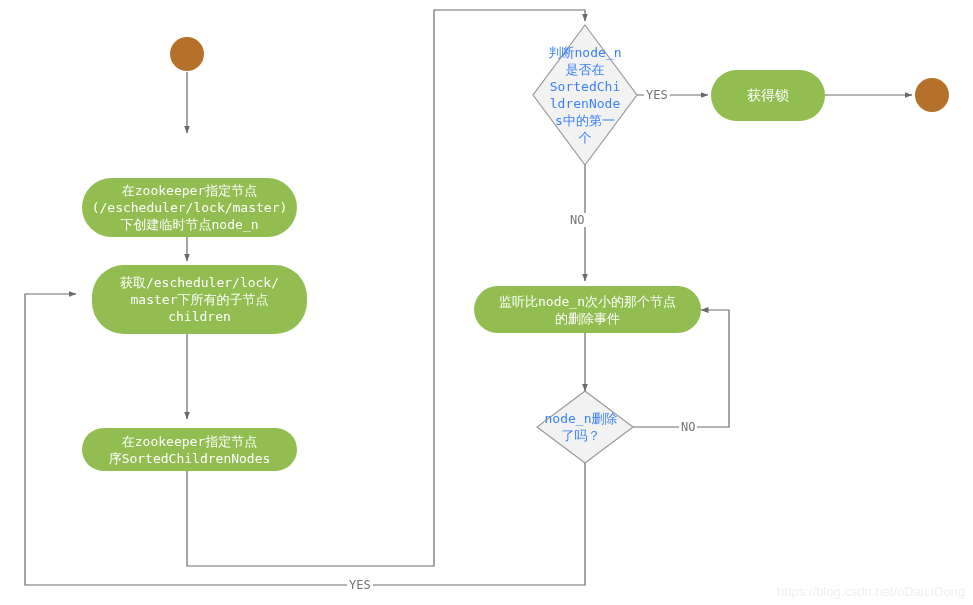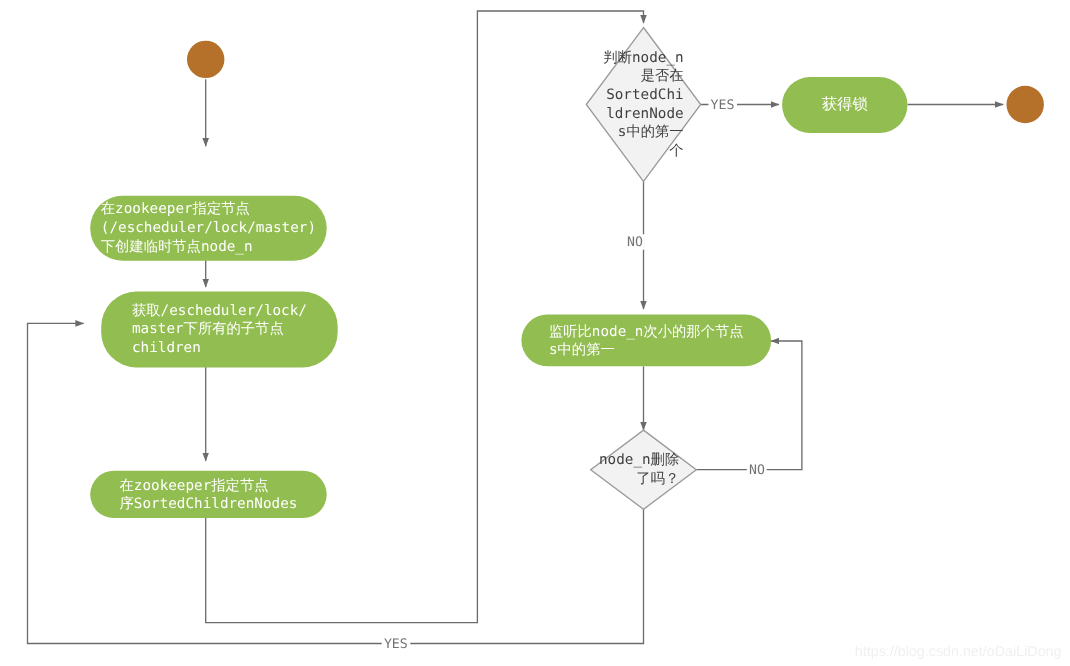--- a/index.html
+++ b/index.html
@@ -20,42 +20,42 @@
     top: 0;
     width: 973px;
     height: 605px;
   }
   .node {
     position: absolute;
     box-sizing: border-box;
     display: flex;
     align-items: center;
     justify-content: center;
-    text-align: left;
+    text-align: center;
   }
   .pill {
     background: #92bd50;
     border-radius: 32px;
     color: #ffffff;
     font-size: 13px;
     line-height: 17px;
     letter-spacing: 0px;
     padding: 2px 8px;
     white-space: pre-line;
   }
   .circle {
     background: #b5702a;
     border-radius: 50%;
   }
   .diamond-text {
     position: absolute;
-    color: #404040;
+    color: #3b82f6;
     font-size: 13px;
     line-height: 17px;
-    text-align: right;
+    text-align: center;
     white-space: pre-line;
     display: flex;
     align-items: center;
     justify-content: center;
     pointer-events: none;
   }
   .edge-label {
     position: absolute;
     color: #737373;
     font-size: 12px;
@@ -121,21 +121,21 @@
 <div class="node pill" style="left:92px; top:265px; width:215px; height:69px;">获取/escheduler/lock/
 master下所有的子节点
 children</div>
 
 <div class="node pill" style="left:82px; top:428px; width:215px; height:43px;">在zookeeper指定节点
 序SortedChildrenNodes</div>
 
 <div class="node pill" style="left:711px; top:70px; width:114px; height:51px; font-size:14px;">获得锁</div>
 
 <div class="node pill" style="left:474px; top:286px; width:227px; height:47px;">监听比node_n次小的那个节点
-s中的第一</div>
+的删除事件</div>
 
 <div class="diamond-text" style="left:521px; top:30px; width:128px; height:130px;">判断node_n
 是否在
 SortedChi
 ldrenNode
 s中的第一
 个</div>
 
 <div class="diamond-text" style="left:524px; top:398px; width:114px; height:58px;">node_n删除
 了吗？</div>

